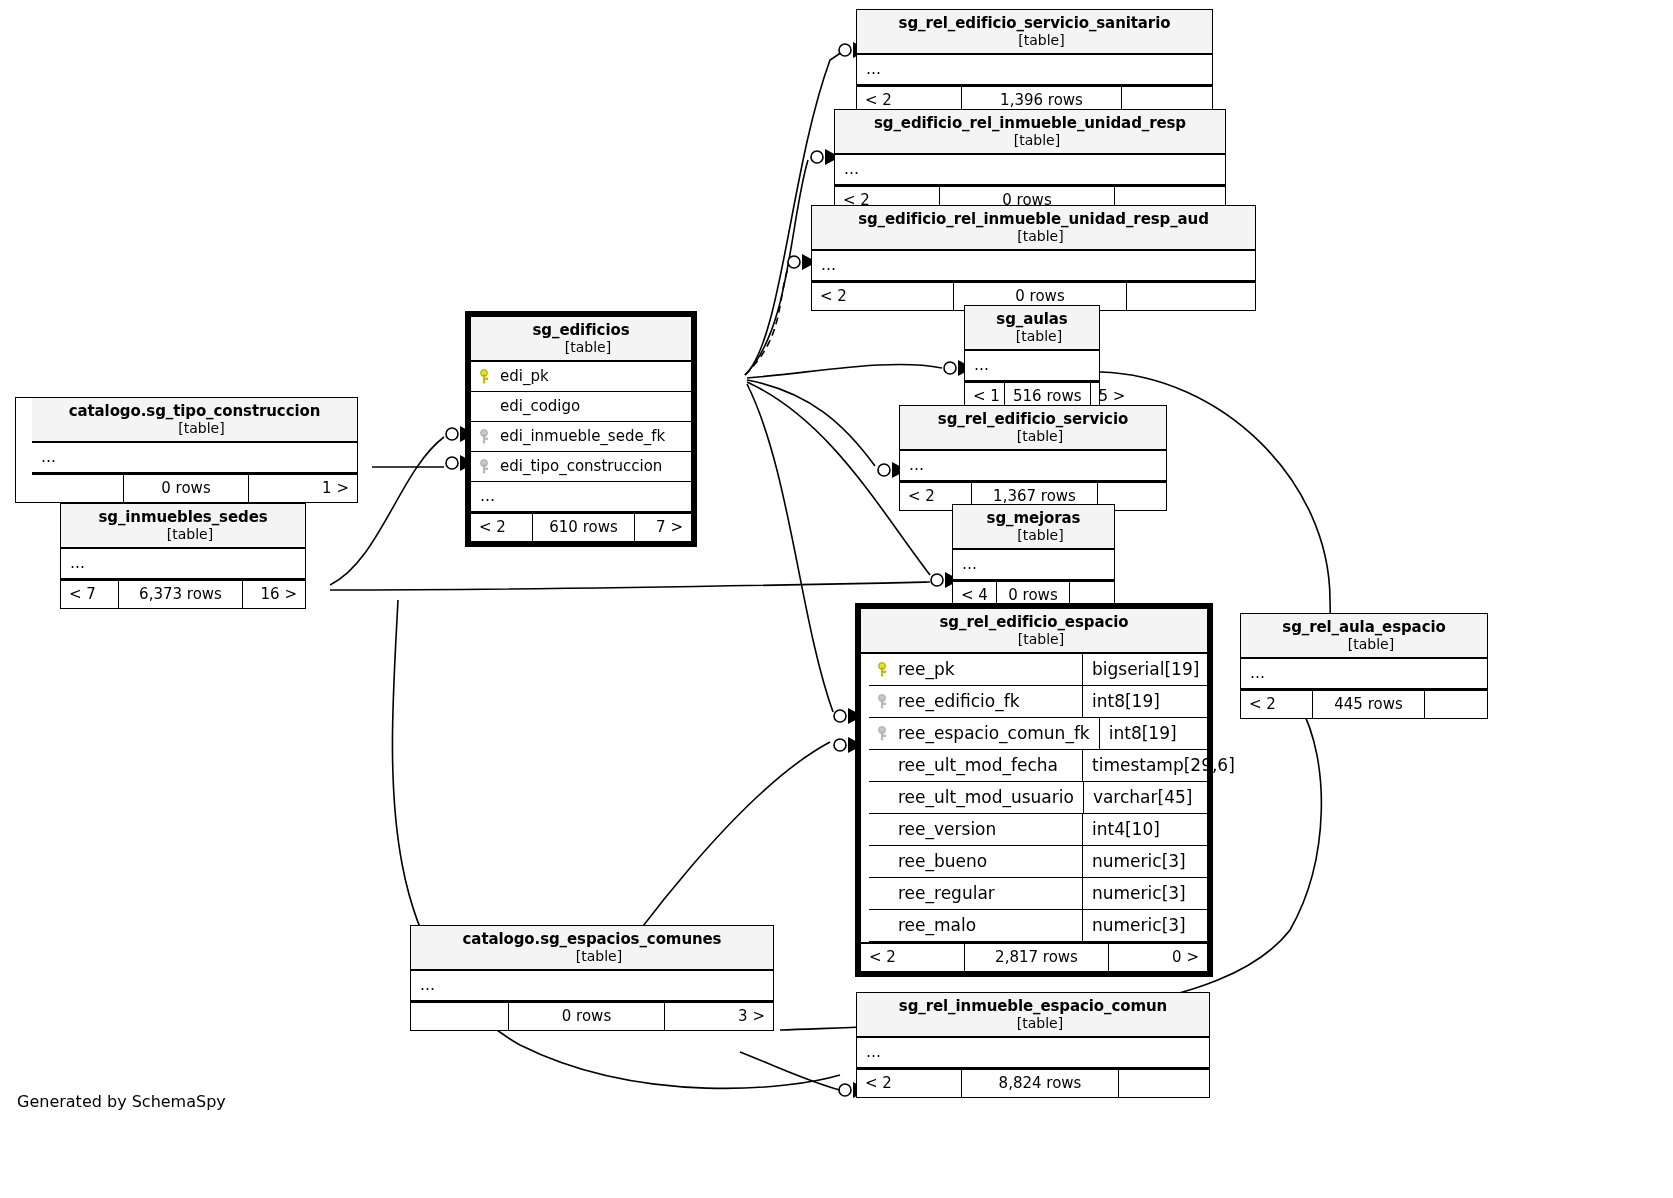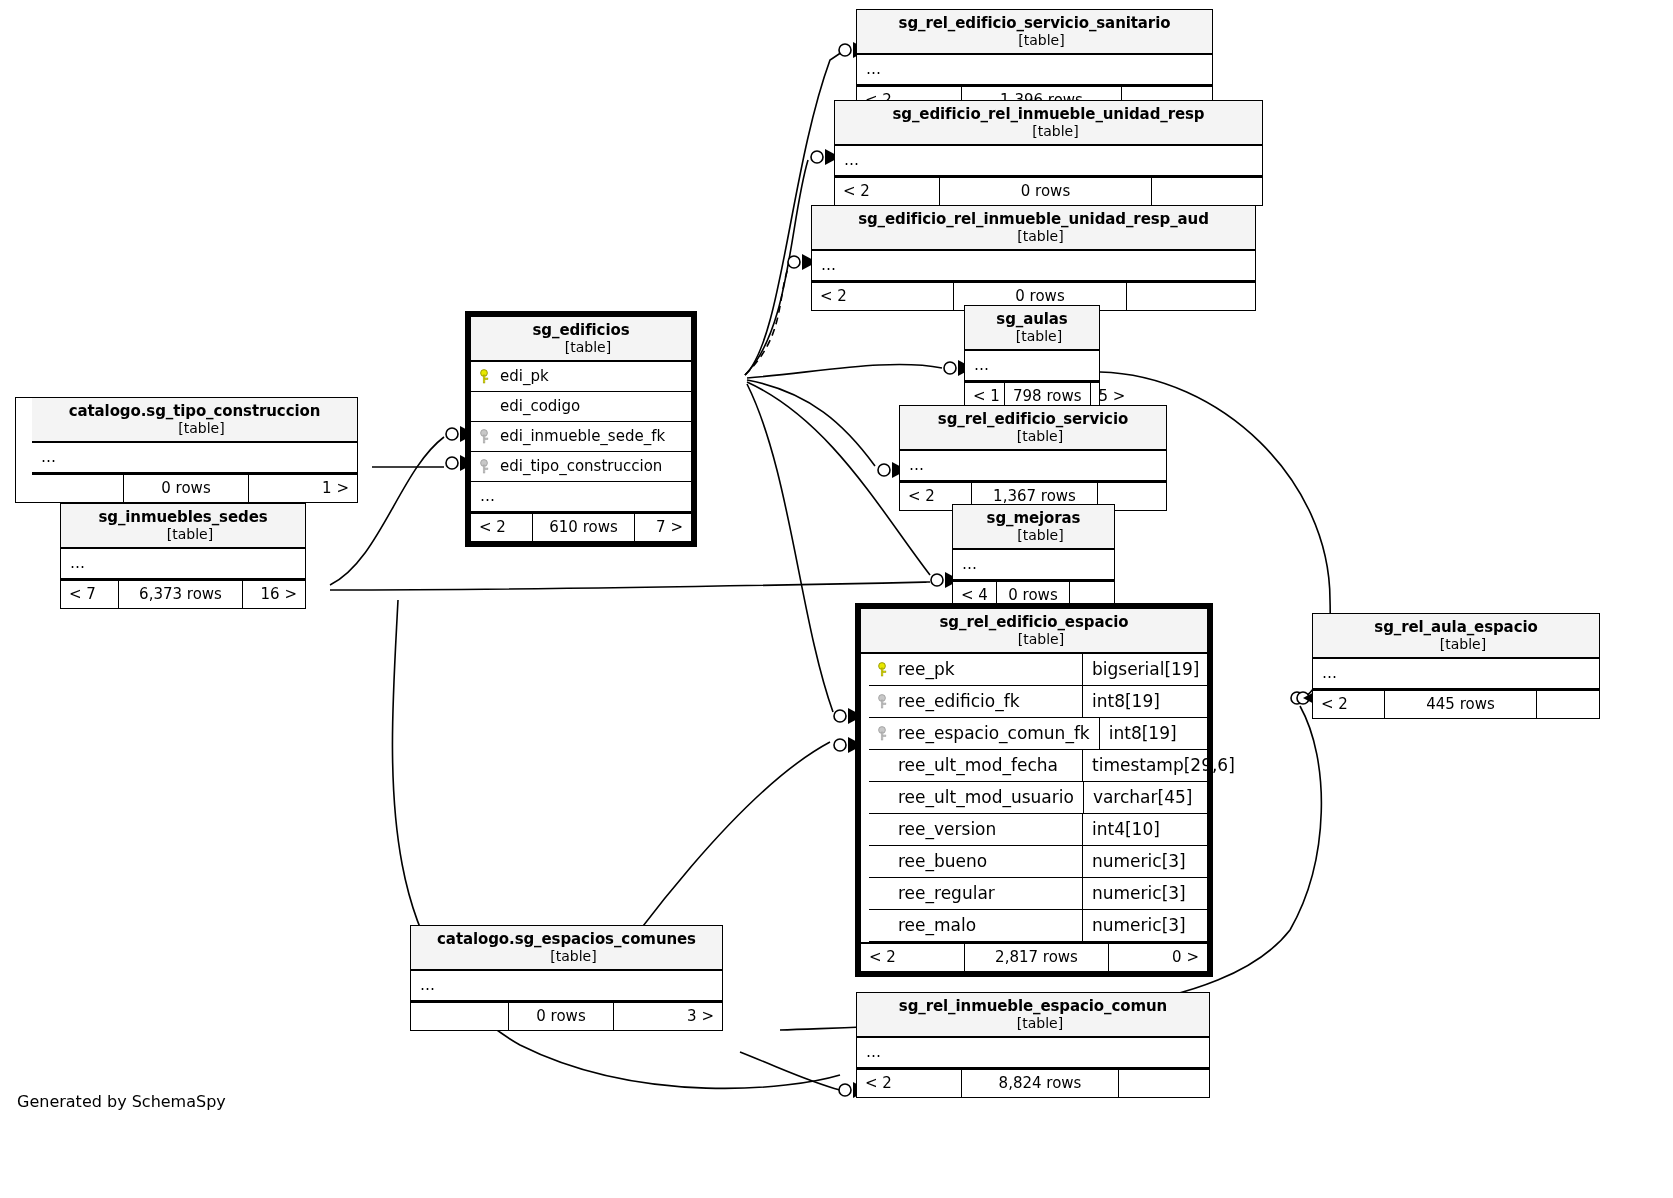--- a/index.html
+++ b/index.html
@@ -164,21 +164,21 @@
     <div class="rowline">
         <span class="ellipsis">…</span>
       </div>
     <div class="footer">
       <div class="f-left" style="width:105px">&lt; 2</div>
       <div class="f-mid">1,396 rows</div>
       <div class="f-right" style="width:90px"></div>
     </div>
   </div>
 
-  <div class="tbl" style="left:834px; top:100px; width:429px;">
+  <div class="tbl" style="left:834px; top:109px; width:392px;">
     <div class="thead">
       <span class="tname">sg_edificio_rel_inmueble_unidad_resp</span>
       <span class="ttag">[table]</span>
     </div>
     <div class="rowline">
         <span class="ellipsis">…</span>
       </div>
     <div class="footer">
       <div class="f-left" style="width:105px">&lt; 2</div>
       <div class="f-mid">0 rows</div>
@@ -283,21 +283,21 @@
   <div class="tbl" style="left:964px; top:305px; width:136px;">
     <div class="thead">
       <span class="tname">sg_aulas</span>
       <span class="ttag">[table]</span>
     </div>
     <div class="rowline">
         <span class="ellipsis">…</span>
       </div>
     <div class="footer">
       <div class="f-left" style="width:40px">&lt; 1</div>
-      <div class="f-mid">798 rows</div>
+      <div class="f-mid">516 rows</div>
       <div class="f-right" style="width:32px">5 &gt;</div>
     </div>
   </div>
 
   <div class="tbl" style="left:899px; top:405px; width:268px;">
     <div class="thead">
       <span class="tname">sg_rel_edificio_servicio</span>
       <span class="ttag">[table]</span>
     </div>
     <div class="rowline">
@@ -422,36 +422,36 @@
     </div>
 
 
     <div class="footer">
       <div class="f-left" style="width:104px">&lt; 2</div>
       <div class="f-mid">2,817 rows</div>
       <div class="f-right" style="width:98px">0 &gt;</div>
     </div>
   </div>
 
-  <div class="tbl" style="left:1312px; top:613px; width:288px;">
+  <div class="tbl" style="left:1240px; top:613px; width:248px;">
     <div class="thead">
       <span class="tname">sg_rel_aula_espacio</span>
       <span class="ttag">[table]</span>
     </div>
     <div class="rowline">
         <span class="ellipsis">…</span>
       </div>
     <div class="footer">
       <div class="f-left" style="width:72px">&lt; 2</div>
       <div class="f-mid">445 rows</div>
       <div class="f-right" style="width:62px"></div>
     </div>
   </div>
 
-  <div class="tbl" style="left:410px; top:925px; width:313px;">
+  <div class="tbl" style="left:410px; top:925px; width:364px;">
     <div class="thead">
       <span class="tname">catalogo.sg_espacios_comunes</span>
       <span class="ttag">[table]</span>
     </div>
     <div class="rowline">
         <span class="ellipsis">…</span>
       </div>
     <div class="footer">
       <div class="f-left" style="width:98px"></div>
       <div class="f-mid">0 rows</div>

